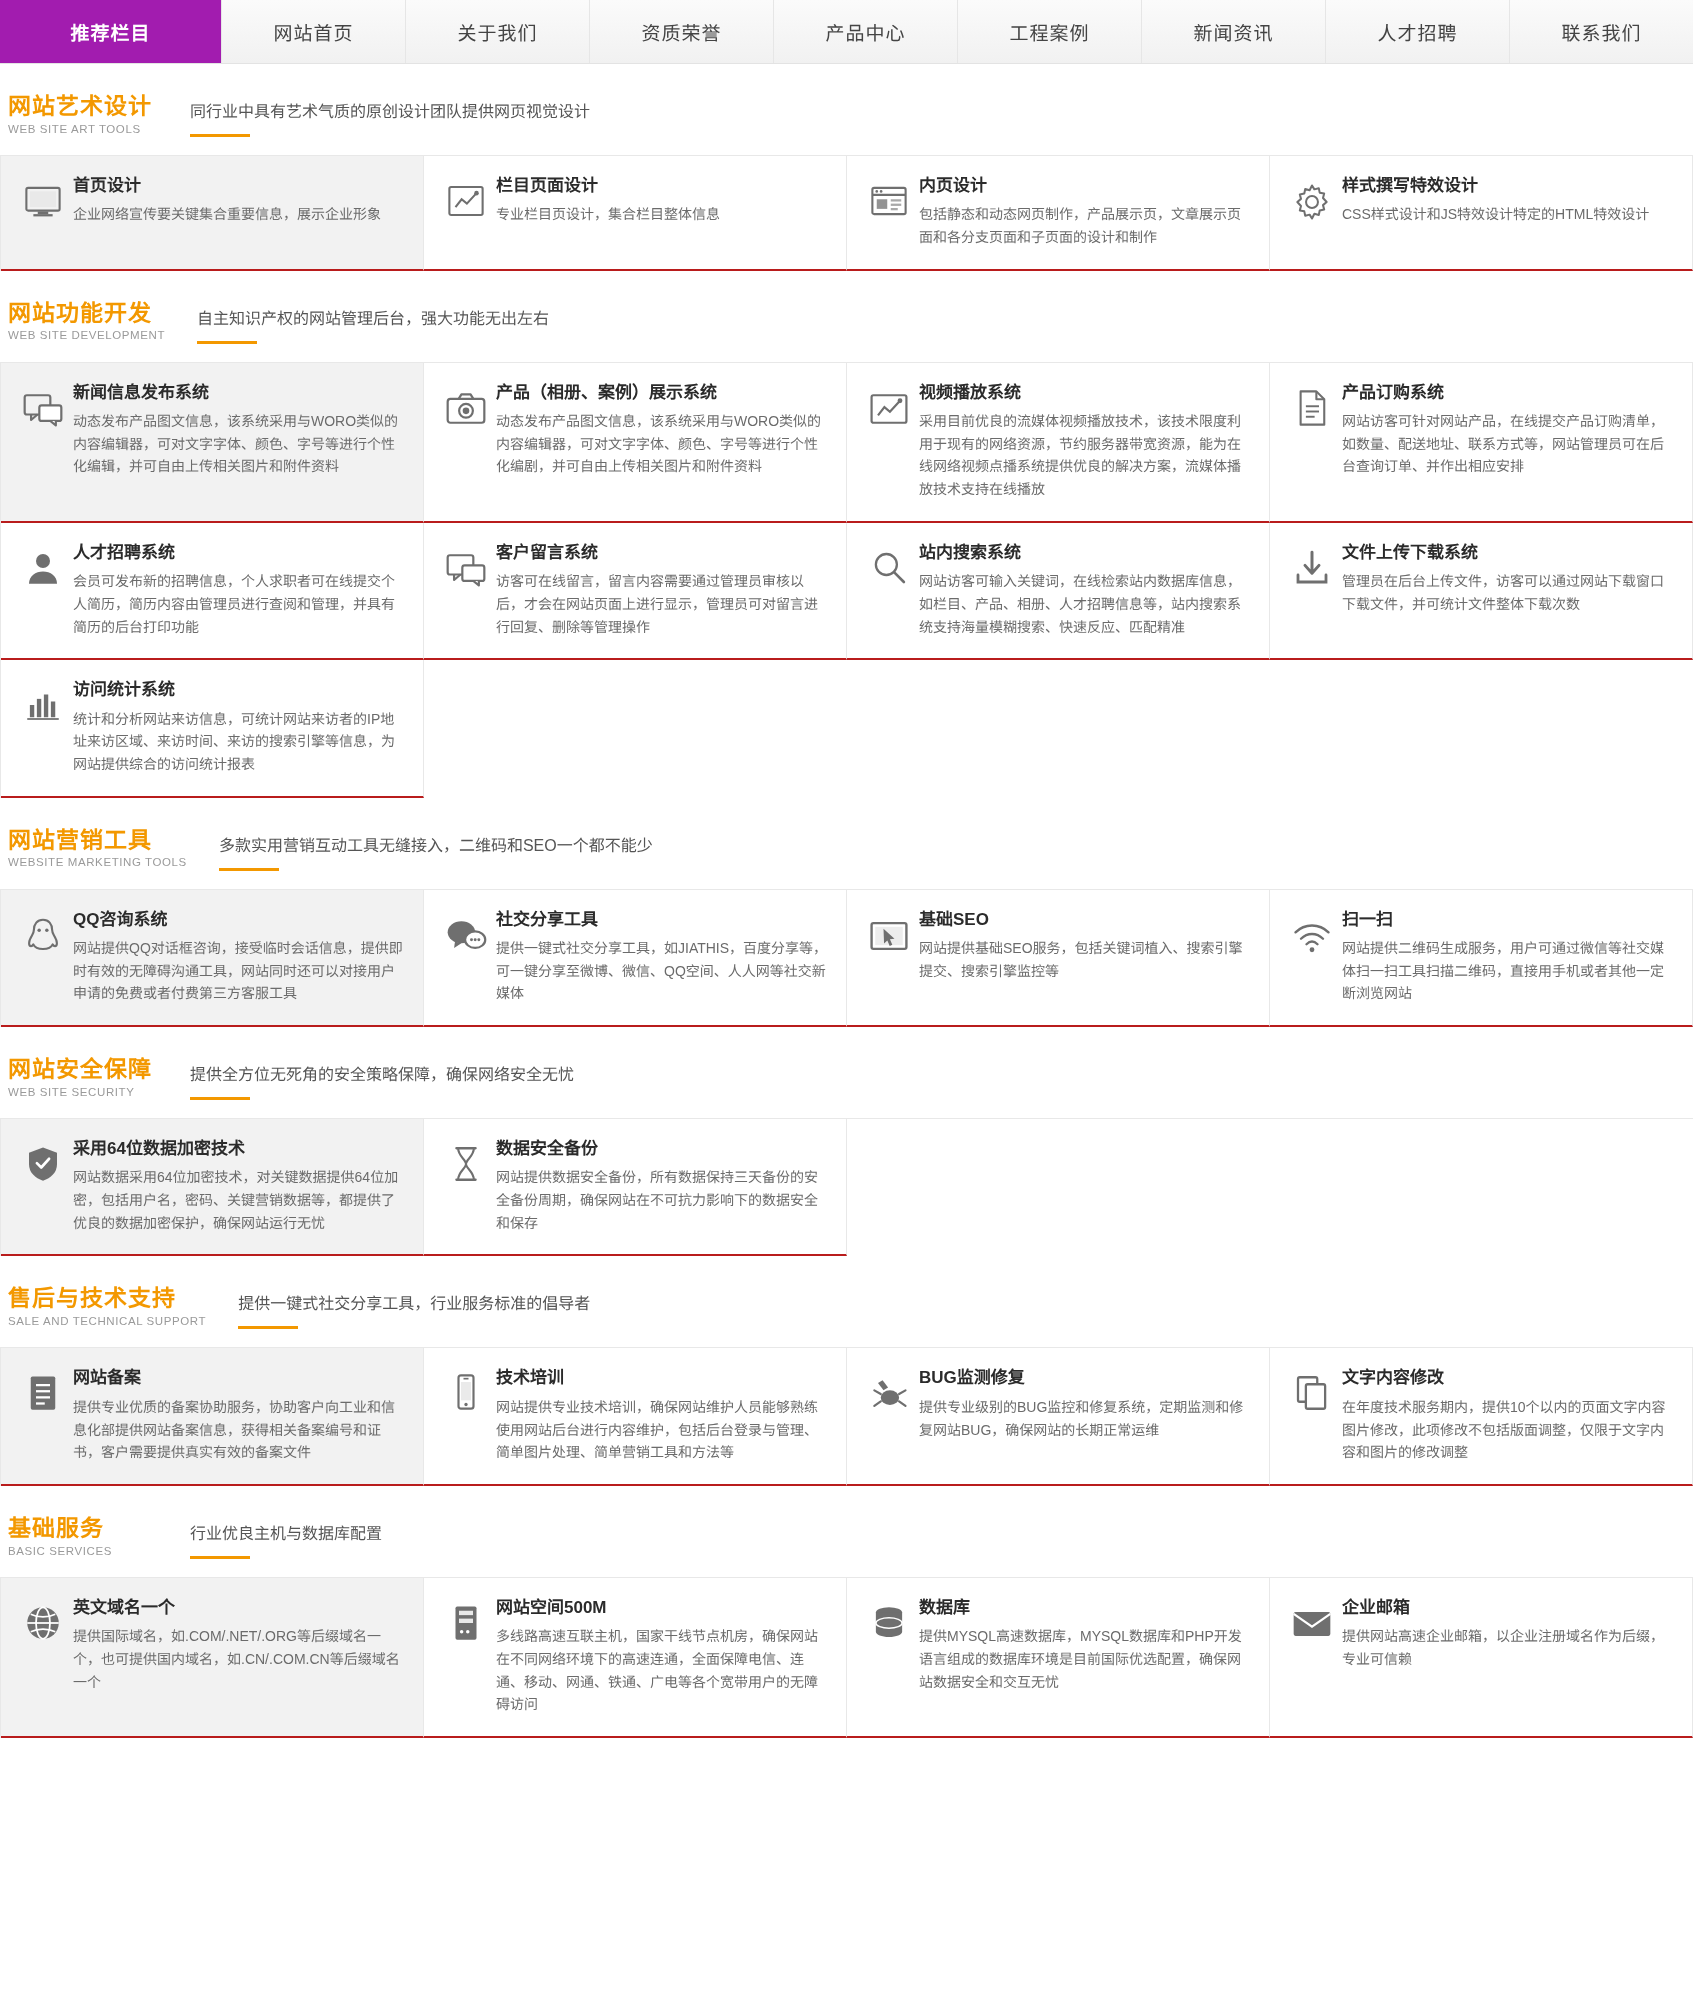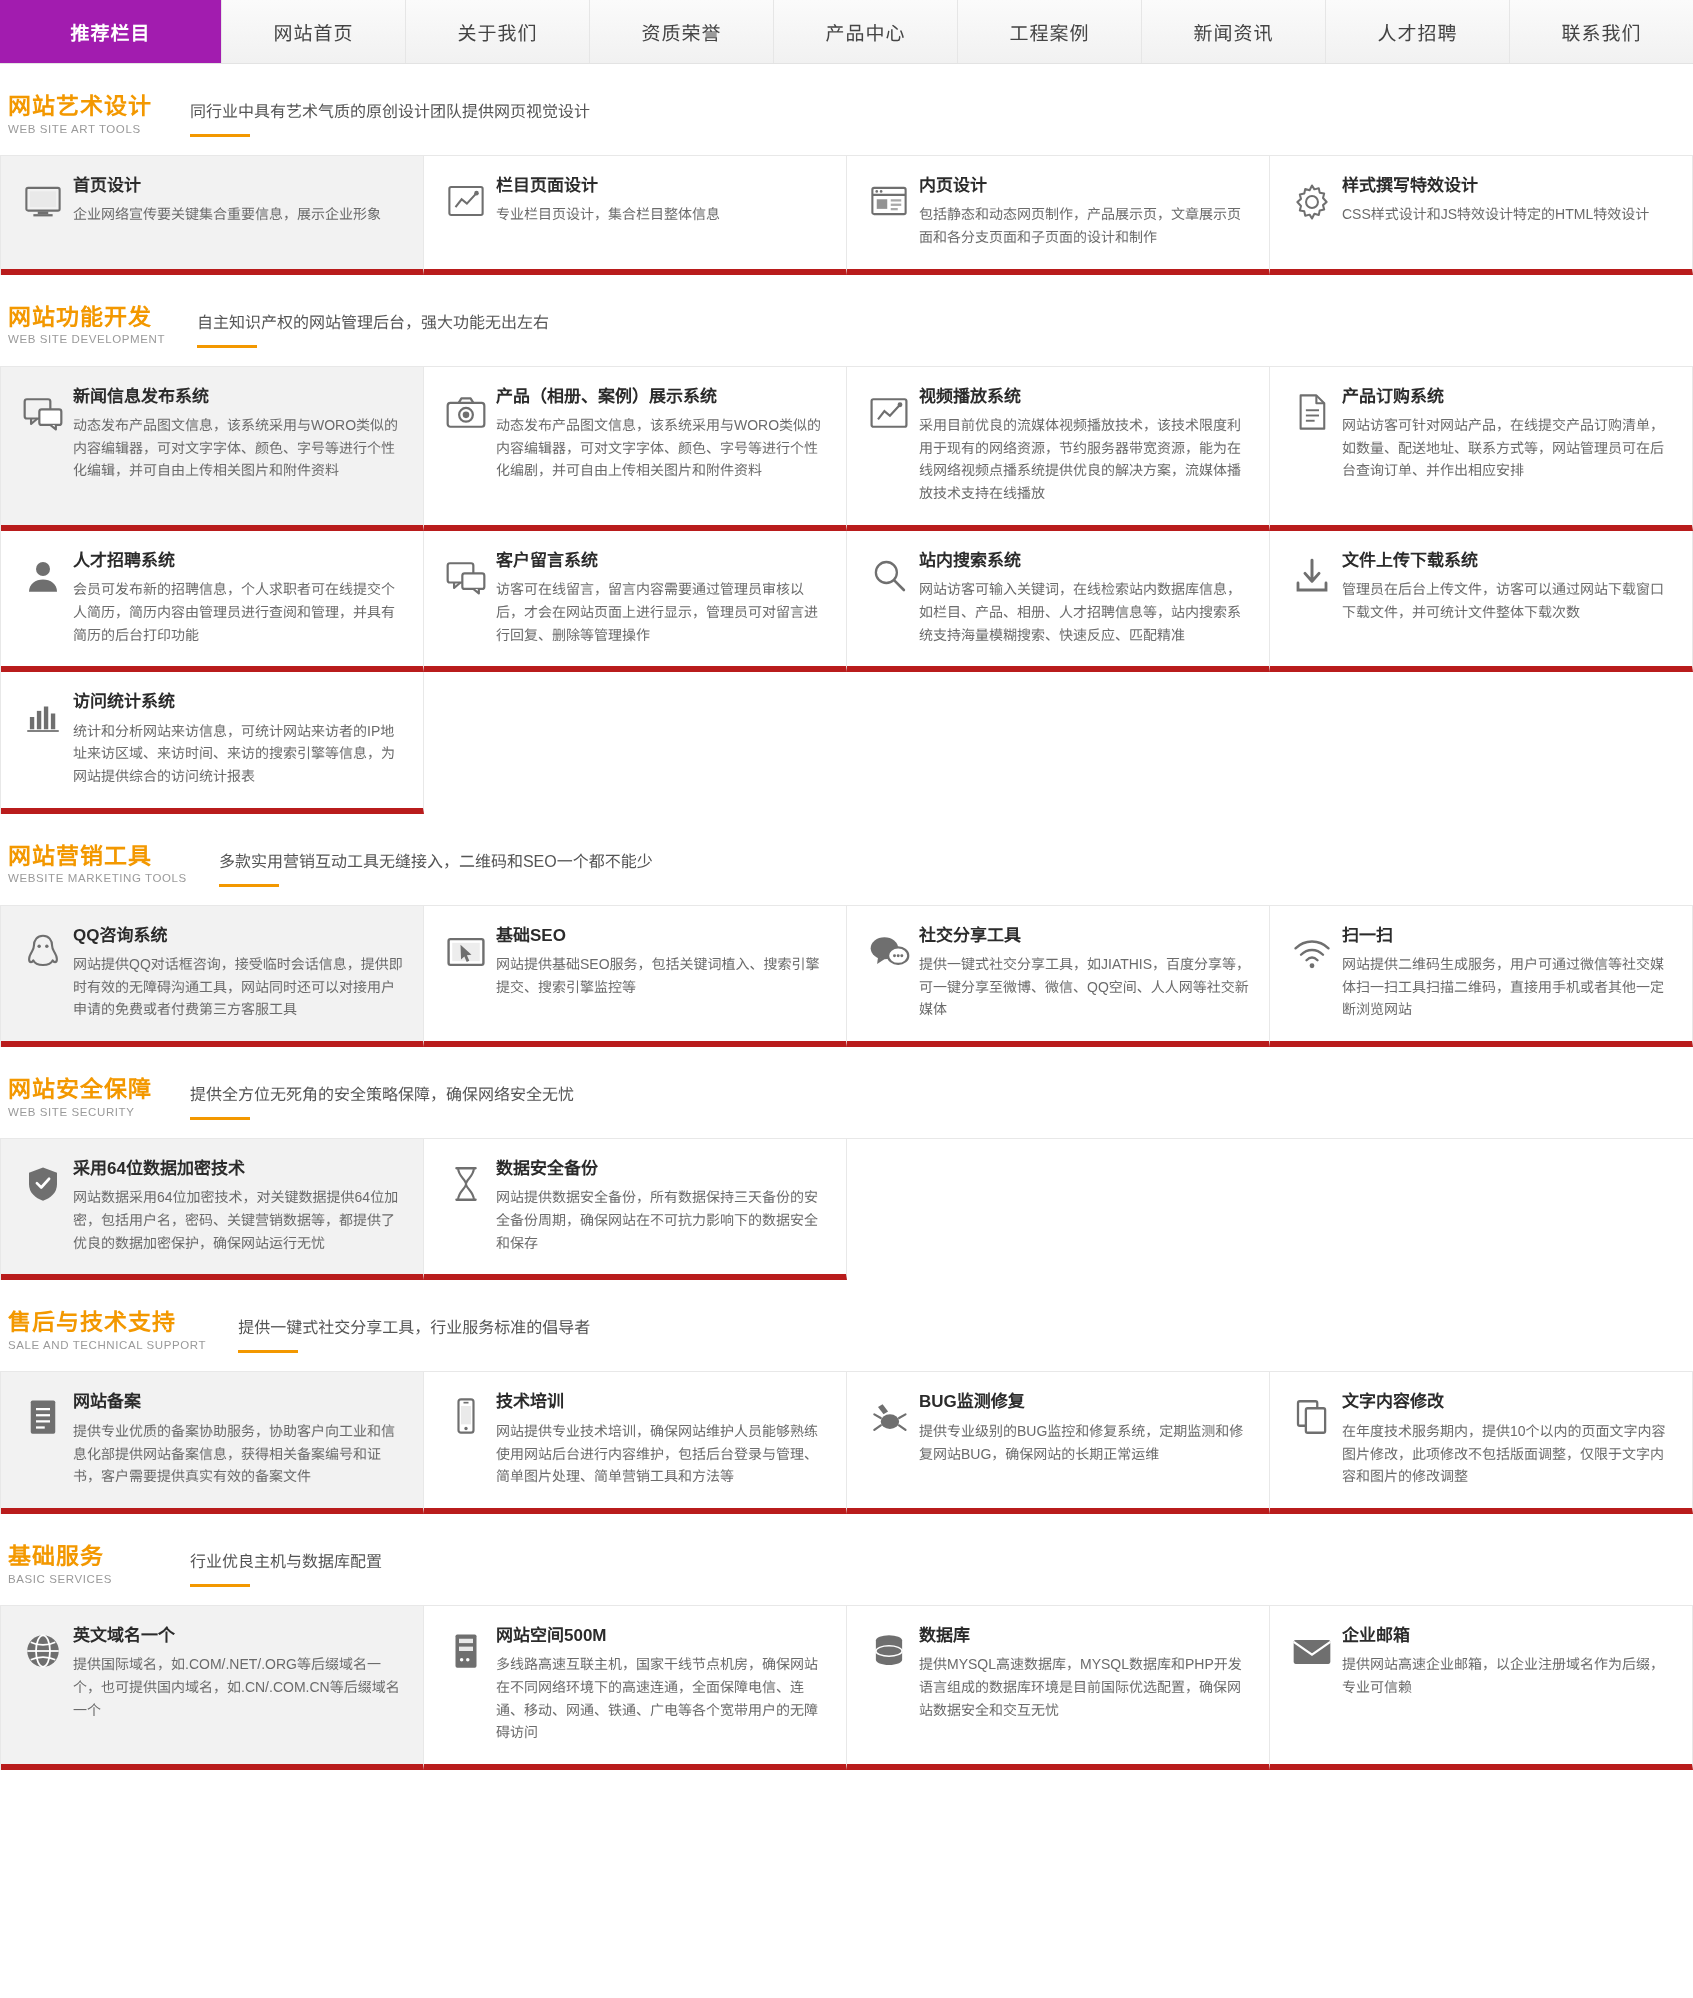--- a/index.html
+++ b/index.html
@@ -87,21 +87,21 @@
     display: flex;
     flex-wrap: wrap;
     width: 1693px;
     border-top: 1px solid #e8e8e8;
     border-left: 1px solid #e8e8e8;
   }
   .card {
     width: 423px;
     min-height: 96px;
     border-right: 1px solid #e8e8e8;
-    border-bottom: 6px solid #b91c1c;
+    border-bottom: 2px solid #b91c1c;
     display: flex;
     padding: 20px 18px 20px 14px;
     background: #ffffff;
   }
   .card.shade { background: #f2f2f2; }
   .card.empty { background: #ffffff; border-right: none; border-bottom: none; }
   .card-icon {
     flex: 0 0 56px;
     display: flex;
     align-items: flex-start;
@@ -387,49 +387,49 @@
               </svg>
             </div>
             <div class="card-body">
               <div class="card-title">QQ咨询系统</div>
               <div class="card-text">网站提供QQ对话框咨询，接受临时会话信息，提供即时有效的无障碍沟通工具，网站同时还可以对接用户申请的免费或者付费第三方客服工具</div>
             </div>
           </div>
           <div class="card">
             <div class="card-icon">
               <svg width="44" height="44" viewBox="0 0 48 48">
-                <rect x="5" y="10" width="38" height="28" rx="2" fill="none" stroke="currentColor" stroke-width="2.6"></rect>
-                <rect x="9" y="14" width="30" height="20" fill="currentColor" opacity="0.12"></rect>
-                <path d="M18 16l12 11-5 .6 2.6 6-2.8 1.2-2.6-6-3.6 3.4z" fill="currentColor"></path>
-              </svg>
-            </div>
-            <div class="card-body">
-              <div class="card-title">基础SEO</div>
-              <div class="card-text">网站提供基础SEO服务，包括关键词植入、搜索引擎提交、搜索引擎监控等</div>
-            </div>
-          </div>
-          <div class="card">
-            <div class="card-icon">
-              <svg width="44" height="44" viewBox="0 0 48 48">
                 <ellipse cx="19" cy="20" rx="15" ry="12" fill="currentColor"></ellipse>
                 <path d="M12 30l-1 7 8-5z" fill="currentColor"></path>
                 <ellipse cx="34" cy="28" rx="11" ry="9" fill="#fff" stroke="currentColor" stroke-width="2.4"></ellipse>
                 <circle cx="30" cy="28" r="1.6" fill="currentColor"></circle>
                 <circle cx="34" cy="28" r="1.6" fill="currentColor"></circle>
                 <circle cx="38" cy="28" r="1.6" fill="currentColor"></circle>
               </svg>
             </div>
             <div class="card-body">
               <div class="card-title">社交分享工具</div>
               <div class="card-text">提供一键式社交分享工具，如JIATHIS，百度分享等，可一键分享至微博、微信、QQ空间、人人网等社交新媒体</div>
             </div>
           </div>
           <div class="card">
             <div class="card-icon">
               <svg width="44" height="44" viewBox="0 0 48 48">
+                <rect x="5" y="10" width="38" height="28" rx="2" fill="none" stroke="currentColor" stroke-width="2.6"></rect>
+                <rect x="9" y="14" width="30" height="20" fill="currentColor" opacity="0.12"></rect>
+                <path d="M18 16l12 11-5 .6 2.6 6-2.8 1.2-2.6-6-3.6 3.4z" fill="currentColor"></path>
+              </svg>
+            </div>
+            <div class="card-body">
+              <div class="card-title">基础SEO</div>
+              <div class="card-text">网站提供基础SEO服务，包括关键词植入、搜索引擎提交、搜索引擎监控等</div>
+            </div>
+          </div>
+          <div class="card">
+            <div class="card-icon">
+              <svg width="44" height="44" viewBox="0 0 48 48">
                 <path d="M6 20c10-10 26-10 36 0" fill="none" stroke="currentColor" stroke-width="2.6" stroke-linecap="round"></path>
                 <path d="M12 27c7-7 17-7 24 0" fill="none" stroke="currentColor" stroke-width="2.6" stroke-linecap="round"></path>
                 <path d="M18 33c4-4 8-4 12 0" fill="none" stroke="currentColor" stroke-width="2.6" stroke-linecap="round"></path>
                 <circle cx="24" cy="39" r="2.6" fill="currentColor"></circle>
               </svg>
             </div>
             <div class="card-body">
               <div class="card-title">扫一扫</div>
               <div class="card-text">网站提供二维码生成服务，用户可通过微信等社交媒体扫一扫工具扫描二维码，直接用手机或者其他一定断浏览网站</div>
             </div>

